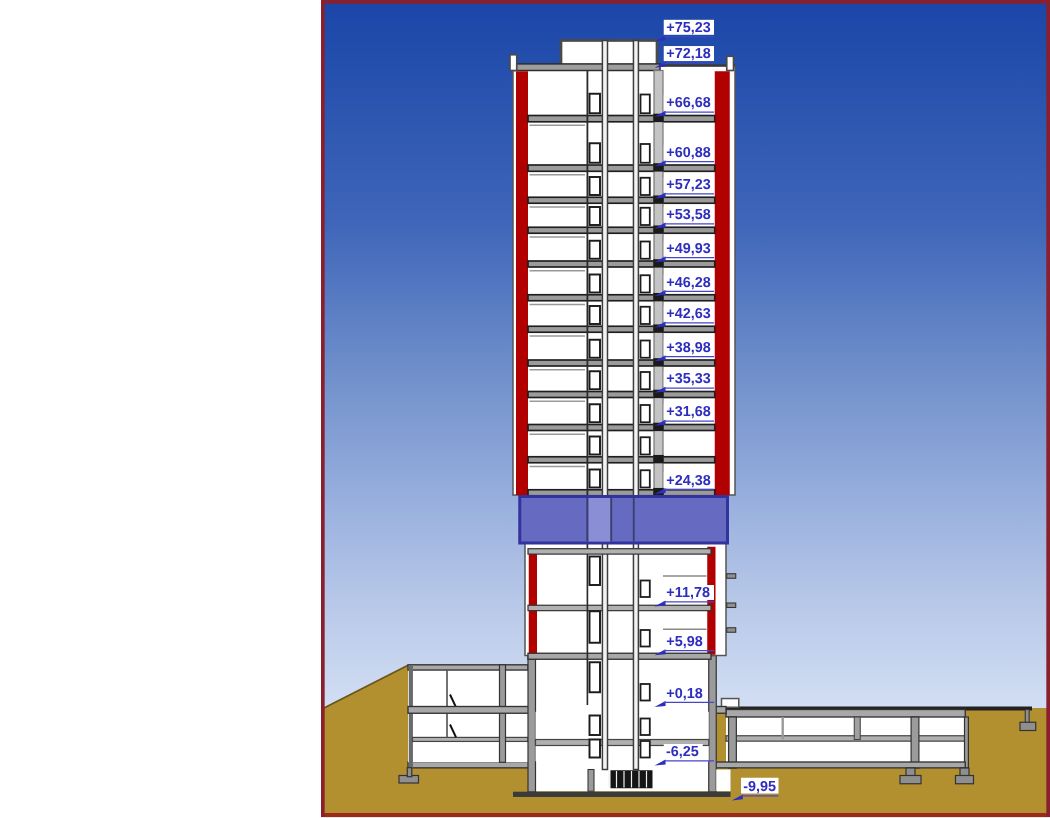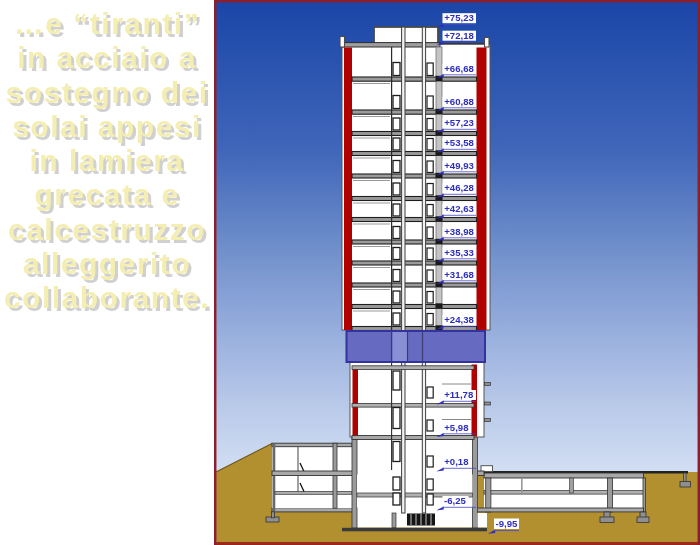--- a/index.html
+++ b/index.html
@@ -5,21 +5,20 @@
   html,body{margin:0;padding:0;background:#ffffff;}
   #stage{position:relative;width:700px;height:545px;overflow:hidden;background:#ffffff;font-family:"Liberation Sans",sans-serif;}
   #cap{position:absolute;left:0;top:7px;width:214px;text-align:center;
        font-weight:bold;font-size:30px;line-height:34.3px;
        color:#f4eeb2;text-shadow:3px 3px 0 #d0d0d0;letter-spacing:1.5px;}
   svg{position:absolute;left:214px;top:0;}
 </style>
 </head>
 <body>
 <div id="stage">
-<div id="cap">…e “tiranti”<br>in acciaio a<br>sostegno dei<br>solai appesi<br>in lamiera<br>grecata e<br>calcestruzzo<br>alleggerito<br>collaborante.</div>
 <svg width="486" height="545" viewBox="0 0 486 545">
 <defs>
 <linearGradient id="sky" x1="0" y1="0" x2="0" y2="1">
   <stop offset="0" stop-color="#1b46a8"></stop>
   <stop offset="0.315" stop-color="#3f66b9"></stop>
   <stop offset="0.53" stop-color="#7190cb"></stop>
   <stop offset="0.7" stop-color="#97aedd"></stop>
   <stop offset="0.85" stop-color="#b7c8e8"></stop>
   <stop offset="1" stop-color="#d2def3"></stop>
 </linearGradient>

